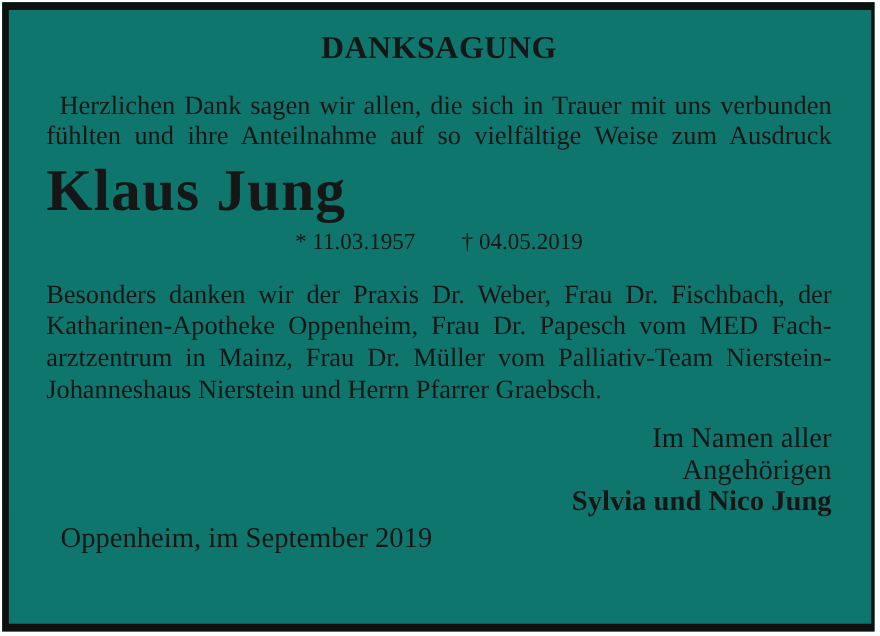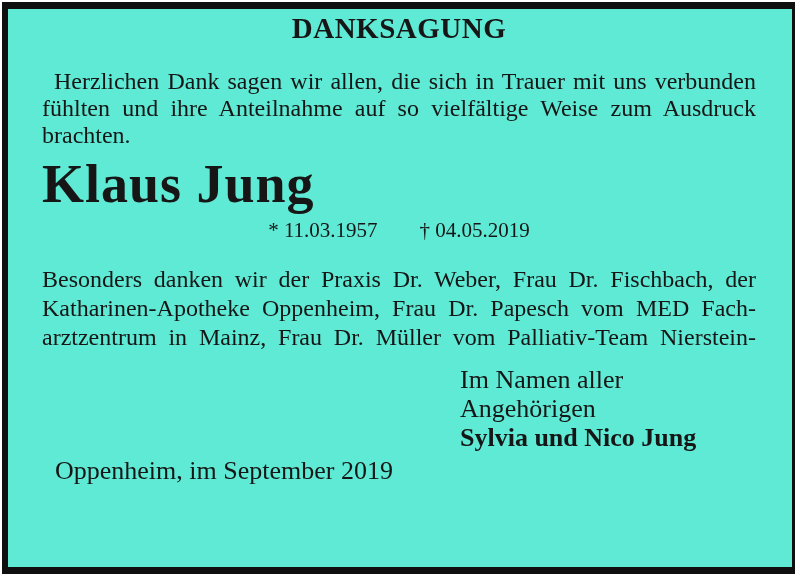--- a/index.html
+++ b/index.html
@@ -18,22 +18,22 @@
   .frame {
     position: absolute;
     left: 2px;
     top: 2px;
     right: 5px;
     bottom: 4px;
     border-style: solid;
     border-color: #0f0f0f;
     border-width: 7px 3px 7px 6px;
     box-sizing: border-box;
-    padding: 4px 36px 0 34px;
-    background: #5eead4;
+    padding: 20px 36px 0 34px;
+    background: #0f766e;
   }
   .title {
     margin: 0;
     font-size: 29px;
     line-height: 30px;
     font-weight: bold;
     text-align: center;
     letter-spacing: 0.5px;
   }
   .para { margin: 0; }
@@ -62,53 +62,54 @@
     justify-content: center;
     gap: 42px;
     font-size: 21px;
     line-height: 30px;
   }
   .signature {
     margin-top: 13px;
     margin-left: 418px;
     font-size: 26px;
     line-height: 29px;
+    text-align: right;
   }
   .signature .family { font-weight: bold; }
   .place-date {
     margin-top: 4px;
     padding-left: 13px;
     font-size: 26px;
     line-height: 30px;
   }
 </style>
 </head>
 <body>
 
 <div class="frame">
 
   <h1 class="title">DANKSAGUNG</h1>
 
   <div class="para para-intro">
     <div class="jline indent">Herzlichen Dank sagen wir allen, die sich in Trauer mit uns verbunden</div>
     <div class="jline">fühlten und ihre Anteilnahme auf so vielfältige Weise zum Ausdruck</div>
-    <div class="jline last">brachten.</div>
   </div>
 
   <div class="deceased-name">Klaus Jung</div>
 
   <div class="dates">
     <span class="birth">* 11.03.1957</span>
     <span class="death">† 04.05.2019</span>
   </div>
 
   <div class="para para-thanks">
     <div class="jline">Besonders danken wir der Praxis Dr. Weber, Frau Dr. Fischbach, der</div>
     <div class="jline">Katharinen-Apotheke Oppenheim, Frau Dr. Papesch vom MED Fach-</div>
     <div class="jline">arztzentrum in Mainz, Frau Dr. Müller vom Palliativ-Team Nierstein-</div>
+    <div class="jline last">Johanneshaus Nierstein und Herrn Pfarrer Graebsch.</div>
   </div>
 
   <div class="signature">
     <div>Im Namen aller Angehörigen</div>
     <div class="family">Sylvia und Nico Jung</div>
   </div>
 
   <div class="place-date">Oppenheim, im September 2019</div>
 
 </div>

